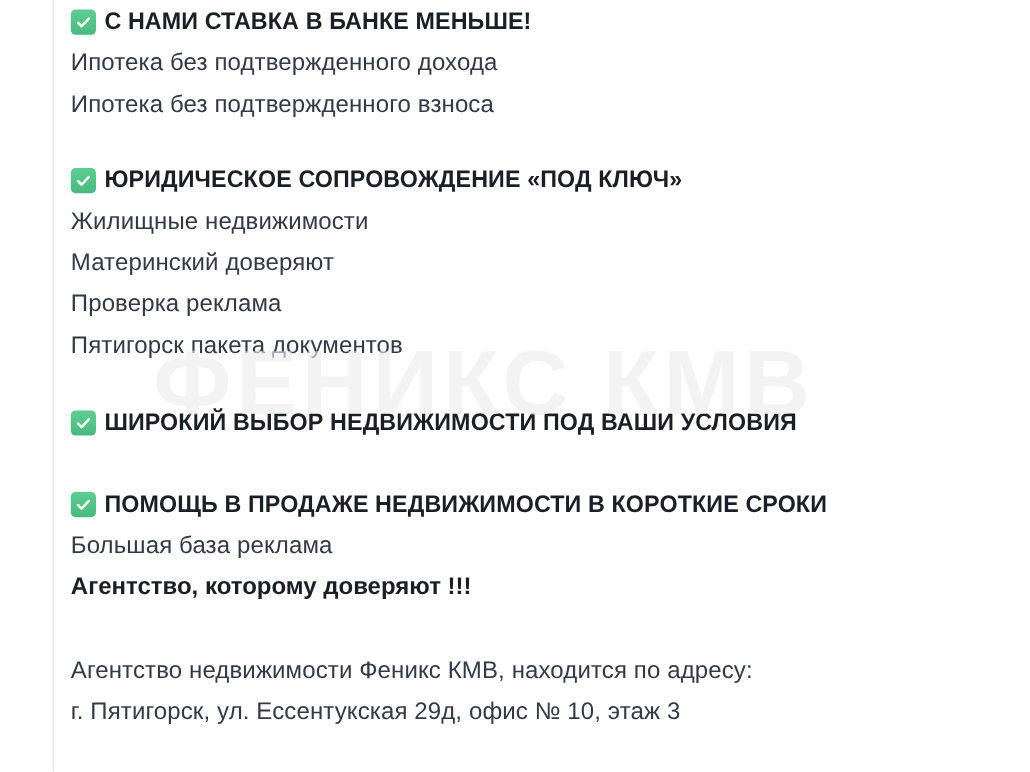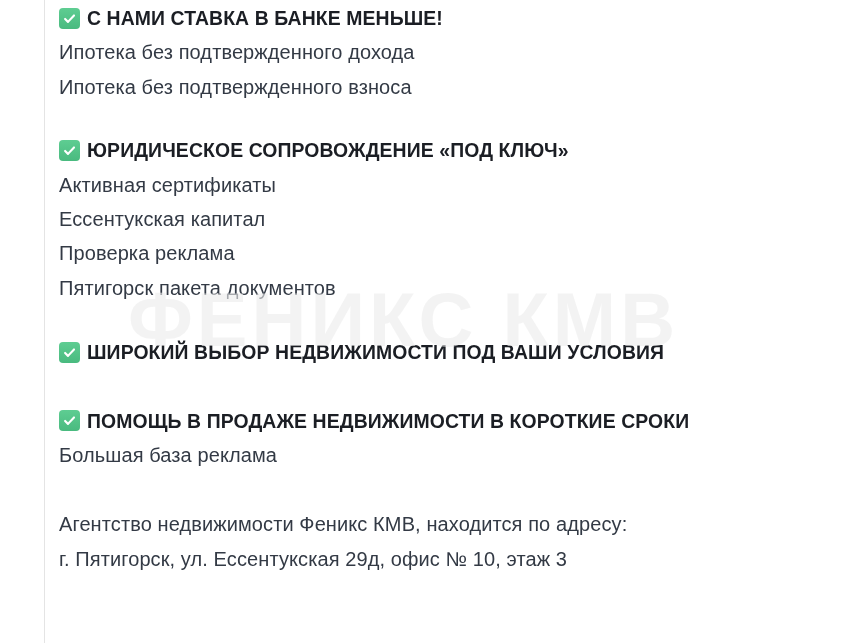--- a/index.html
+++ b/index.html
@@ -102,22 +102,22 @@
 
     <div class="sec-2">
       <p class="heading-line">
         <span class="check">
           <svg width="15" height="15" viewBox="0 0 24 24">
               <path d="M5 12.8l4.6 4.6L19.2 7.2" stroke="#ffffff" stroke-width="3.4" fill="none" stroke-linecap="round" stroke-linejoin="round"></path>
             </svg>
         </span>
         <span class="heading-text">ЮРИДИЧЕСКОЕ СОПРОВОЖДЕНИЕ «ПОД КЛЮЧ»</span>
       </p>
-      <p class="line">Активная сертификаты</p>
-      <p class="line">Ессентукская капитал</p>
+      <p class="line">Жилищные недвижимости</p>
+      <p class="line">Материнский доверяют</p>
       <p class="line">Проверка реклама</p>
       <p class="line">Пятигорск пакета документов</p>
     </div>
 
     <div class="sec-3">
       <p class="heading-line">
         <span class="check">
           <svg width="15" height="15" viewBox="0 0 24 24">
               <path d="M5 12.8l4.6 4.6L19.2 7.2" stroke="#ffffff" stroke-width="3.4" fill="none" stroke-linecap="round" stroke-linejoin="round"></path>
             </svg>
@@ -129,20 +129,21 @@
     <div class="sec-4">
       <p class="heading-line">
         <span class="check">
           <svg width="15" height="15" viewBox="0 0 24 24">
               <path d="M5 12.8l4.6 4.6L19.2 7.2" stroke="#ffffff" stroke-width="3.4" fill="none" stroke-linecap="round" stroke-linejoin="round"></path>
             </svg>
         </span>
         <span class="heading-text">ПОМОЩЬ В ПРОДАЖЕ НЕДВИЖИМОСТИ В КОРОТКИЕ СРОКИ</span>
       </p>
       <p class="line">Большая база реклама</p>
+      <p class="bold-line">Агентство, которому доверяют !!!</p>
     </div>
 
     <div>
       <p class="line">Агентство недвижимости Феникс КМВ, находится по адресу:</p>
       <p class="line">г. Пятигорск, ул. Ессентукская 29д, офис № 10, этаж 3</p>
     </div>
 
   </div>
 
   <div class="watermark">ФЕНИКС КМВ</div>

